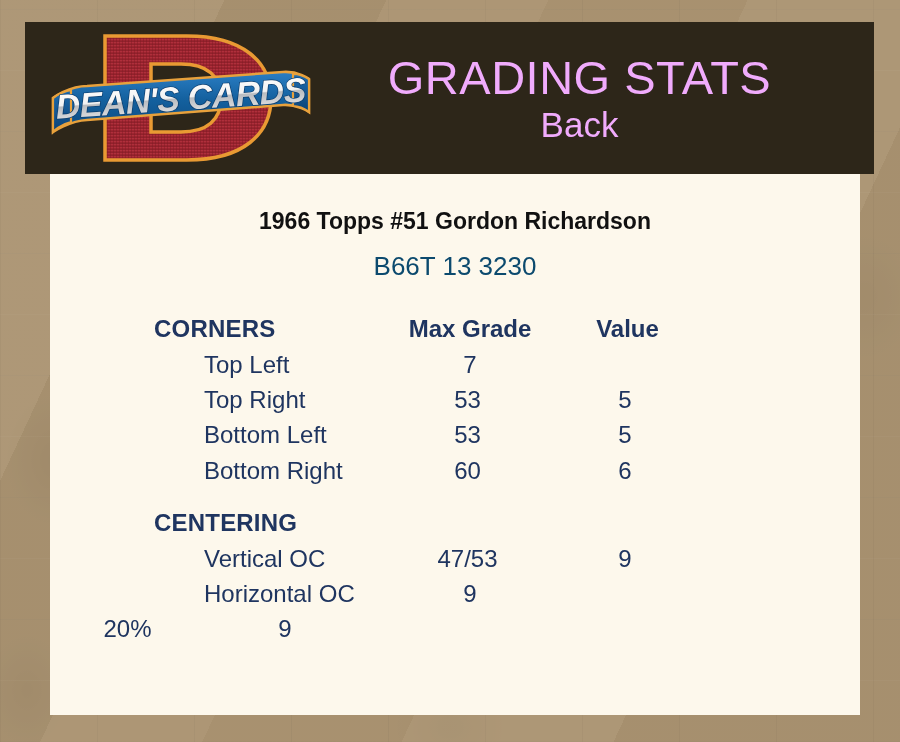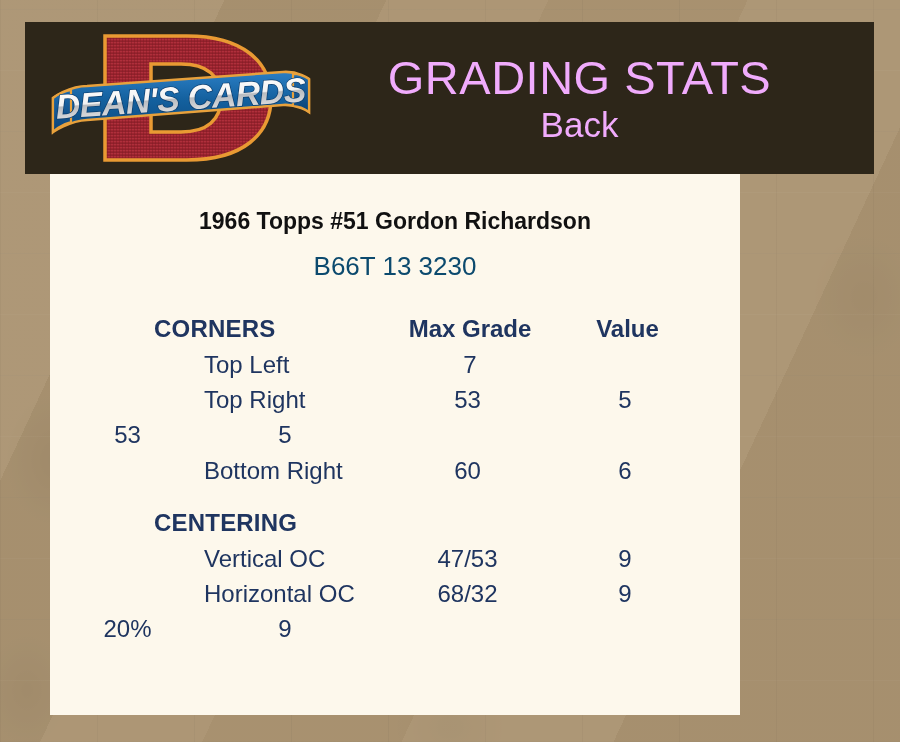--- a/index.html
+++ b/index.html
@@ -81,21 +81,21 @@
     font-size: 35px;
     font-weight: 400;
     margin: 0;
   }
 
   
   #content-panel {
     position: absolute;
     left: 50px;
     top: 166px;
-    width: 690px;
+    width: 810px;
     height: 549px;
     background-color: #fdf8ec;
     z-index: 2;
   }
 
   #card-info {
     text-align: center;
     padding-top: 42px;
   }
   #card-title {
@@ -248,20 +248,21 @@
           <div class="stat-row">
             <div class="stat-label">Top Left</div>
             <div class="stat-grade">7</div>
           </div>
           <div class="stat-row">
             <div class="stat-label">Top Right</div>
             <div class="stat-value">53</div>
             <div class="stat-grade">5</div>
           </div>
           <div class="stat-row">
+            <div class="stat-label">Bottom Left</div>
             <div class="stat-value">53</div>
             <div class="stat-grade">5</div>
           </div>
           <div class="stat-row">
             <div class="stat-label">Bottom Right</div>
             <div class="stat-value">60</div>
             <div class="stat-grade">6</div>
           </div>
         </div>
         <div class="stat-section">
@@ -270,21 +271,20 @@
             <div class="spacer-head"></div>
             <div class="spacer-head2"></div>
           </div>
           <div class="stat-row">
             <div class="stat-label">Vertical OC</div>
             <div class="stat-value">47/53</div>
             <div class="stat-grade">9</div>
           </div>
           <div class="stat-row">
             <div class="stat-label">Horizontal OC</div>
-            <div class="stat-value">68/32</div>
             <div class="stat-grade">9</div>
           </div>
           <div class="stat-row">
             <div class="stat-value">20%</div>
             <div class="stat-grade">9</div>
           </div>
         </div>
       </div>
 
   </div>

